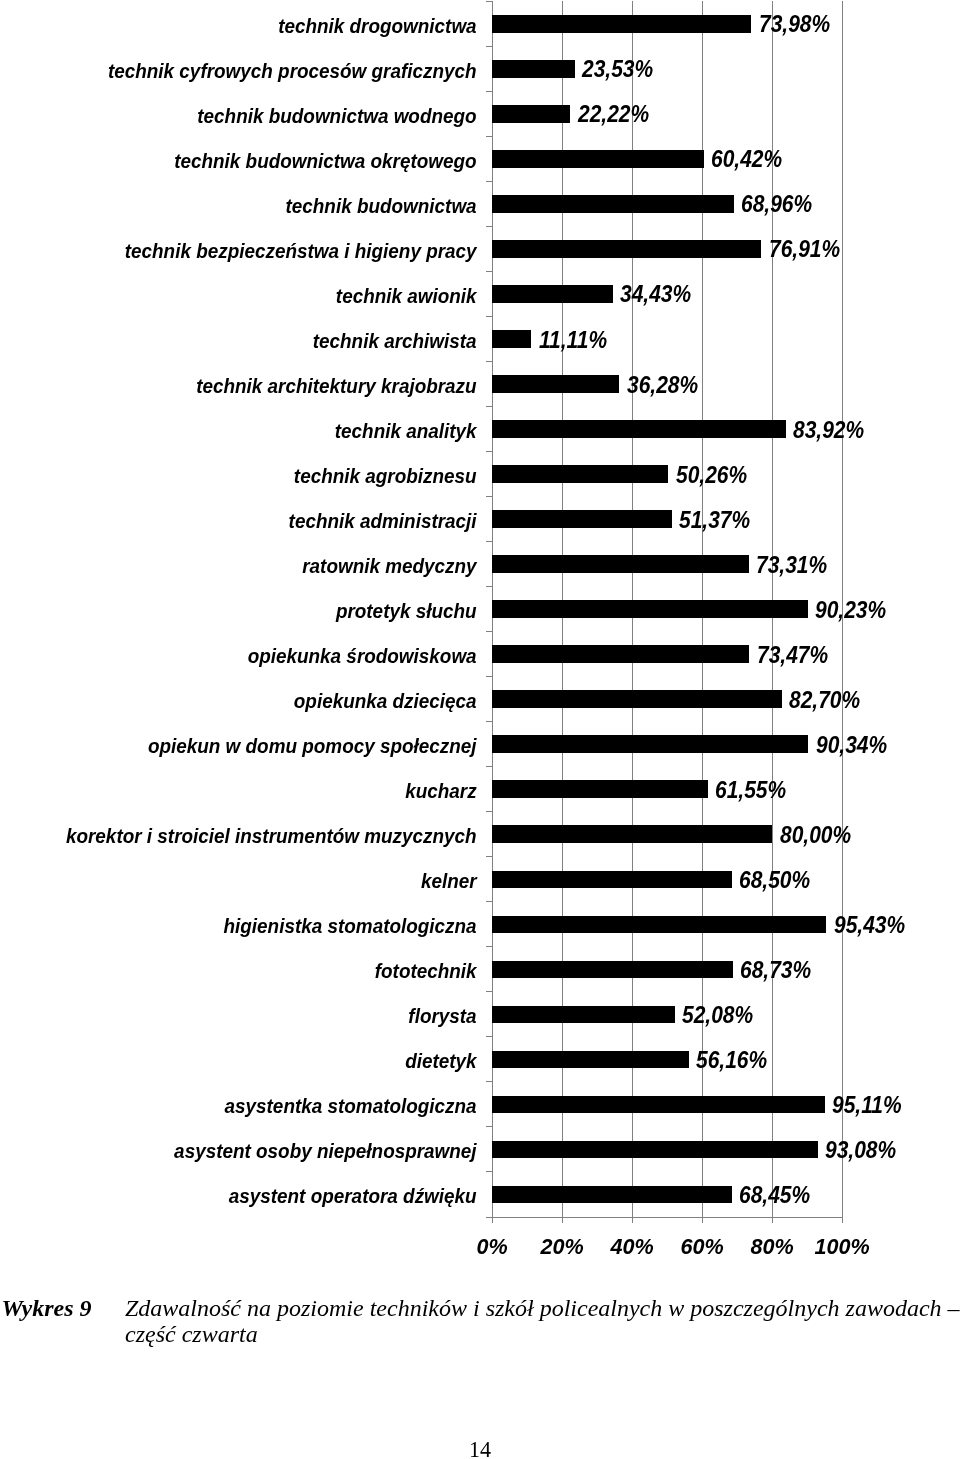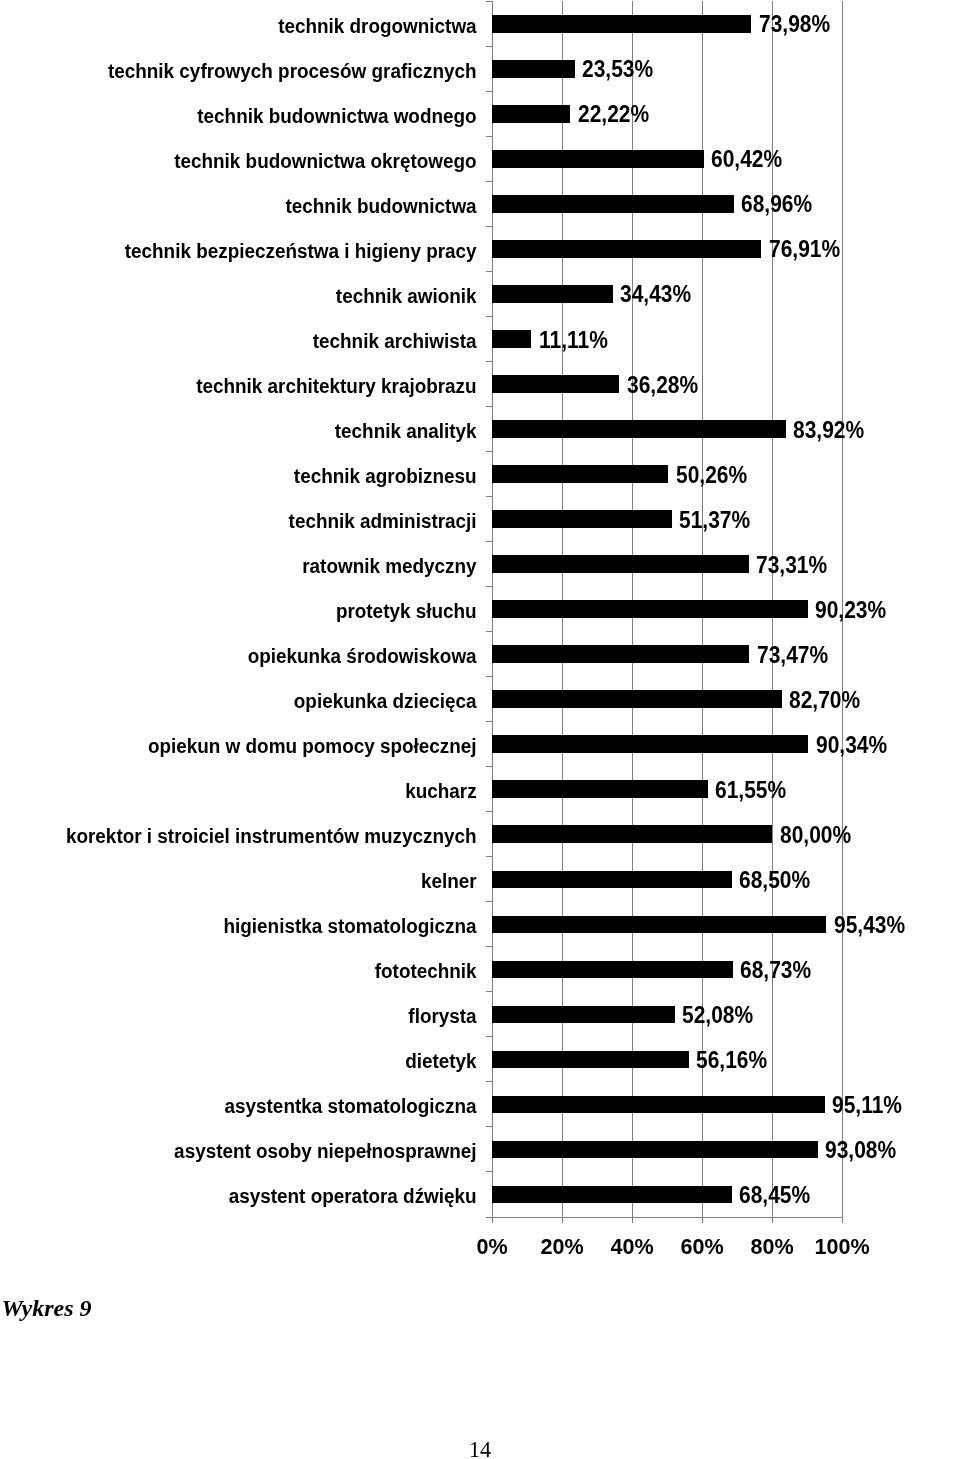--- a/index.html
+++ b/index.html
@@ -2,21 +2,21 @@
 <html><head>
 <meta charset="utf-8">
 <style>
   html,body{margin:0;padding:0;background:#fff;}
   body{width:960px;height:1459px;position:relative;overflow:hidden;
        font-family:"Liberation Sans",sans-serif;color:#000;
        -webkit-font-smoothing:antialiased;}
   #page{position:absolute;left:0;top:0;width:960px;height:1459px;}
 
   
-  #chart{position:absolute;left:0;top:0;width:960px;height:1270px;}
+  #chart{position:absolute;left:0;top:0;width:960px;height:1270px;font-style:italic;}
   .cat-label{position:absolute;text-align:right;font-weight:bold;
              font-size:20px;line-height:20px;white-space:nowrap;color:#000;
              transform:scaleX(0.945);transform-origin:right center;}
   .bar{position:absolute;background:#000;}
   .val-label{position:absolute;font-weight:bold;font-size:23px;
              line-height:23px;white-space:nowrap;color:#000;
              transform:scaleX(0.912);transform-origin:left center;}
   .gridline{position:absolute;width:1px;background:#808080;}
   .axis-x{position:absolute;height:1px;background:#808080;}
   .tick{position:absolute;height:1px;background:#808080;}
@@ -178,18 +178,19 @@
         <div class="xtick-label" style="left: 502.36px; top: 1236px; width: 120px;">20%</div>
         <div class="xtick-label" style="left: 572.32px; top: 1236px; width: 120px;">40%</div>
         <div class="xtick-label" style="left: 642.28px; top: 1236px; width: 120px;">60%</div>
         <div class="xtick-label" style="left: 712.24px; top: 1236px; width: 120px;">80%</div>
         <div class="xtick-label" style="left: 782.2px; top: 1236px; width: 120px;">100%</div>
       </div>
   </div>
 
   <div id="caption">
     <span class="num">Wykres 9</span>
+    <span class="txt">Zdawalność na poziomie techników i szkół policealnych w poszczególnych zawodach – część czwarta</span>
   </div>
 
   <div id="pageno">
     <span>14</span>
   </div>
 </div>
 
 </body></html>

